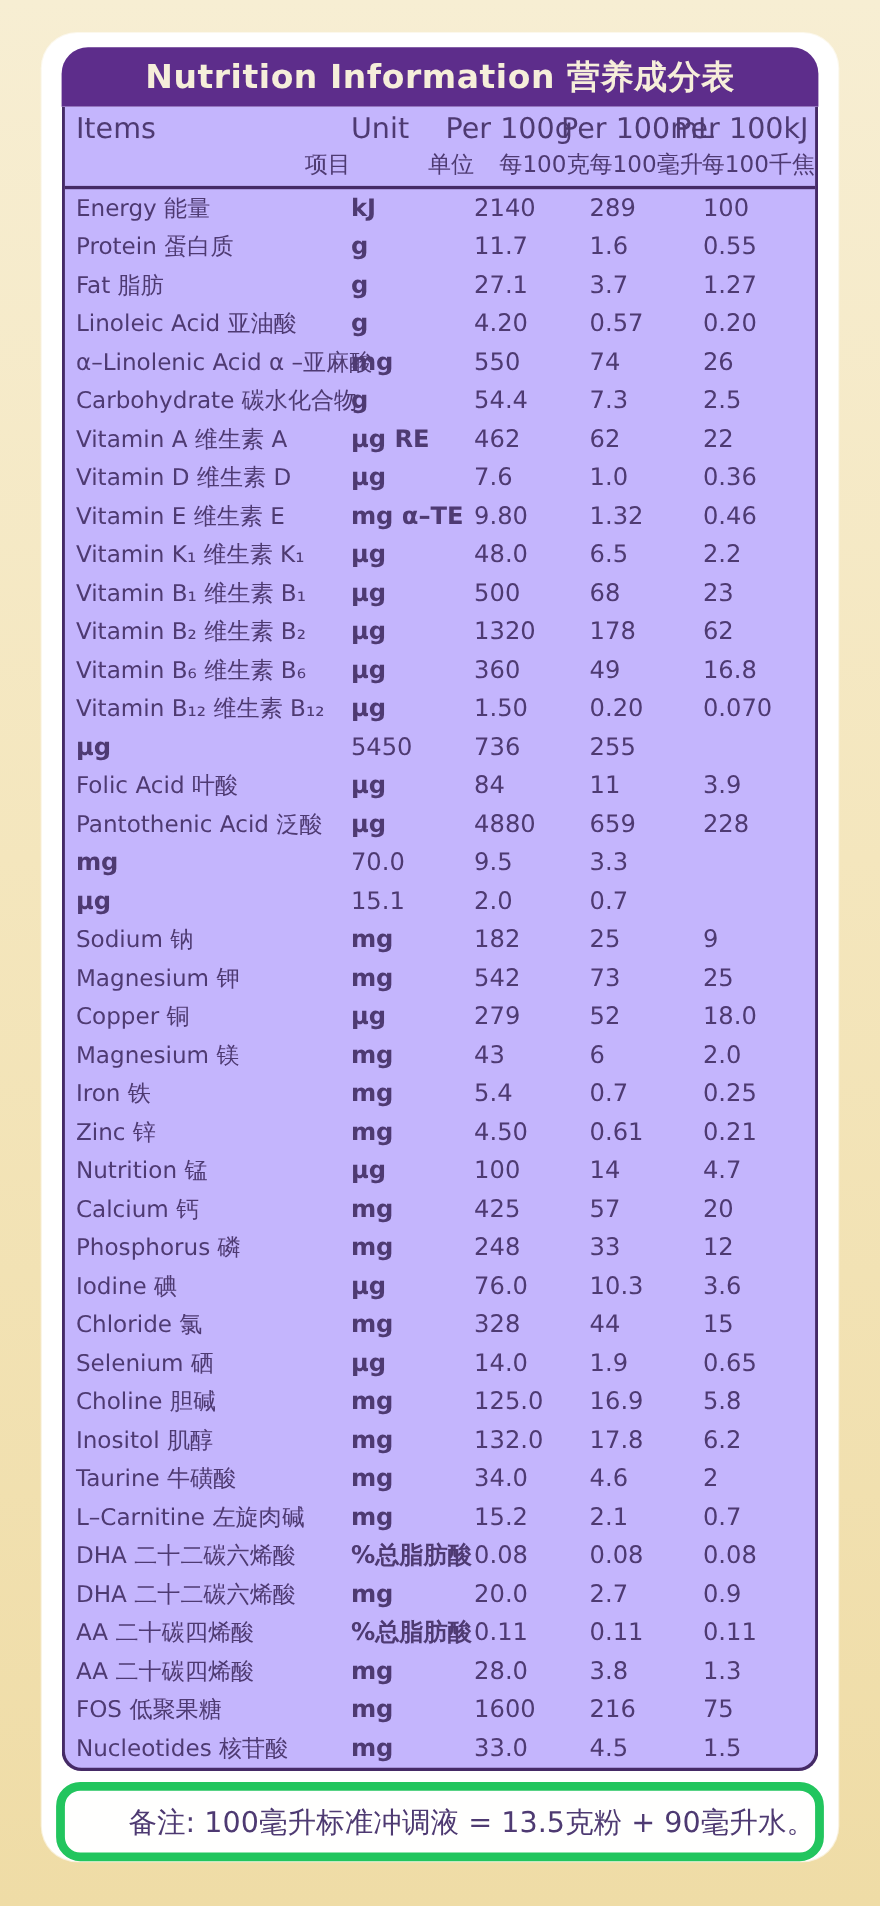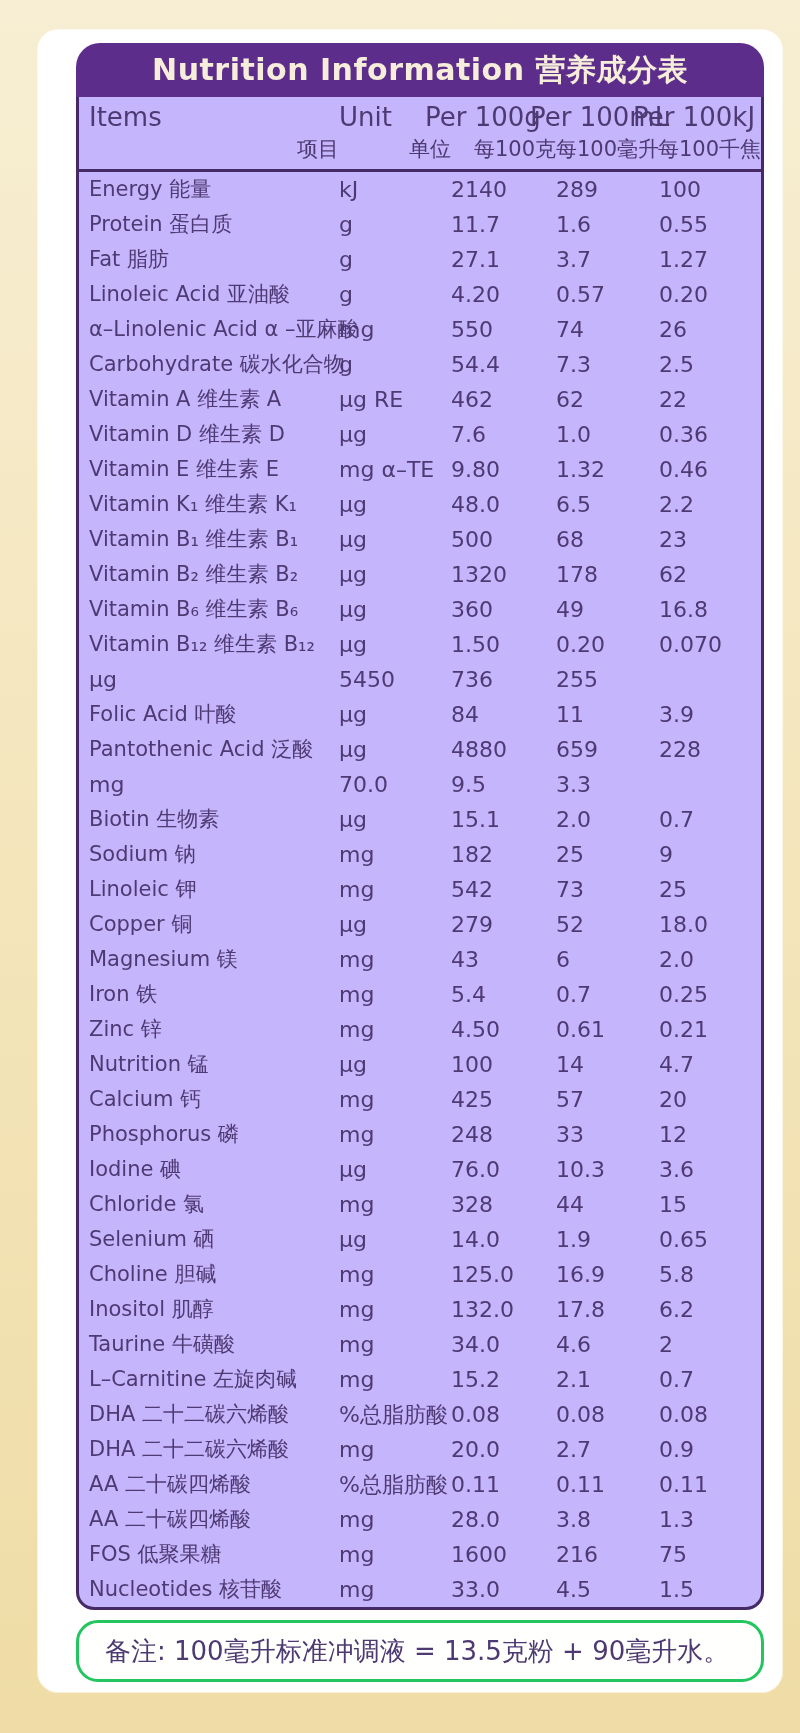--- a/index.html
+++ b/index.html
@@ -6,23 +6,22 @@
   body {
     width:800px; height:1733px;
     font-family:"DejaVu Sans","Liberation Sans",sans-serif;
     background:linear-gradient(180deg,#f7eed3 0%,#f4e6bd 45%,#efdca6 100%);
     position:relative; overflow:hidden;
   }
   .card {
     position:absolute; left:38px; top:30px;
     width:724px; height:1662px;
     background:#ffffff;
-    border-radius:20px;
+    border-radius:32px;
     box-shadow:0 0 0 1px rgba(255,255,255,.6);
-    padding-left:20px;
   }
   .banner {
     width:688px; height:54px;
     margin:13px auto 0 auto;
     background:#5d2d8b;
     border-radius:24px 24px 0 0;
     display:flex; align-items:center; justify-content:center;
   }
   .banner span {
     color:#f6eeda; font-size:30px; font-weight:bold; letter-spacing:0.5px;
@@ -49,30 +48,31 @@
   }
   .thead .hcell { line-height:32px; color:#4e3a72; white-space:nowrap; }
   .thead .en { font-size:26px; display:block; }
   .thead .zh { font-size:21px; display:block;text-align:right; }
   .thead .hshift { text-indent:-26px; }
   .tbody .grid-row { height:35px; }
   .cell {
     color:#4e3a72; white-space:nowrap; line-height:35px;
   }
   .cell.label { font-size:21px; }
-  .cell.unit { font-size:22px; }
+  .cell.unit { font-size:22px;font-weight:bold; }
   .cell.val { font-size:22px; }
   .note {
     width:656px; height:56px;
     margin:10px auto 0 auto;
-    border:3px solid #22c55e;
+    border:8px solid #22c55e;
     border-radius:22px;
     background:#fffffe;
     display:flex; align-items:center;
     padding-left:26px;
+    justify-content:flex-end;
   }
   .note span { color:#4e3a72; font-size:26px; white-space:nowrap; }
 </style>
 </head>
 <body>
 
 <div class="card">
 
   <div class="banner">
     <span>Nutrition Information 营养成分表</span>
@@ -222,35 +222,34 @@
           <div class="cell val">659</div>
           <div class="cell val">228</div>
         </div>
         <div class="grid-row">
           <div class="cell unit">mg</div>
           <div class="cell val">70.0</div>
           <div class="cell val">9.5</div>
           <div class="cell val">3.3</div>
         </div>
         <div class="grid-row">
-          <div class="cell label">Biotin 生物素</div>
           <div class="cell unit">μg</div>
           <div class="cell val">15.1</div>
           <div class="cell val">2.0</div>
           <div class="cell val">0.7</div>
         </div>
         <div class="grid-row">
           <div class="cell label">Sodium 钠</div>
           <div class="cell unit">mg</div>
           <div class="cell val">182</div>
           <div class="cell val">25</div>
           <div class="cell val">9</div>
         </div>
         <div class="grid-row">
-          <div class="cell label">Linoleic 钾</div>
+          <div class="cell label">Magnesium 钾</div>
           <div class="cell unit">mg</div>
           <div class="cell val">542</div>
           <div class="cell val">73</div>
           <div class="cell val">25</div>
         </div>
         <div class="grid-row">
           <div class="cell label">Copper 铜</div>
           <div class="cell unit">μg</div>
           <div class="cell val">279</div>
           <div class="cell val">52</div>

